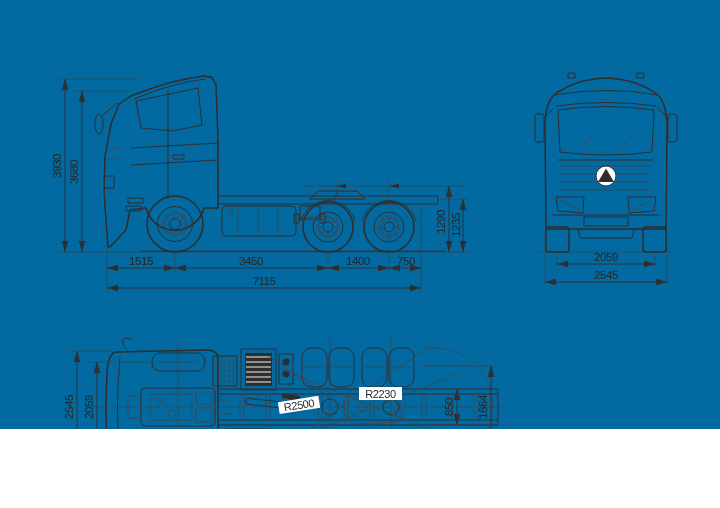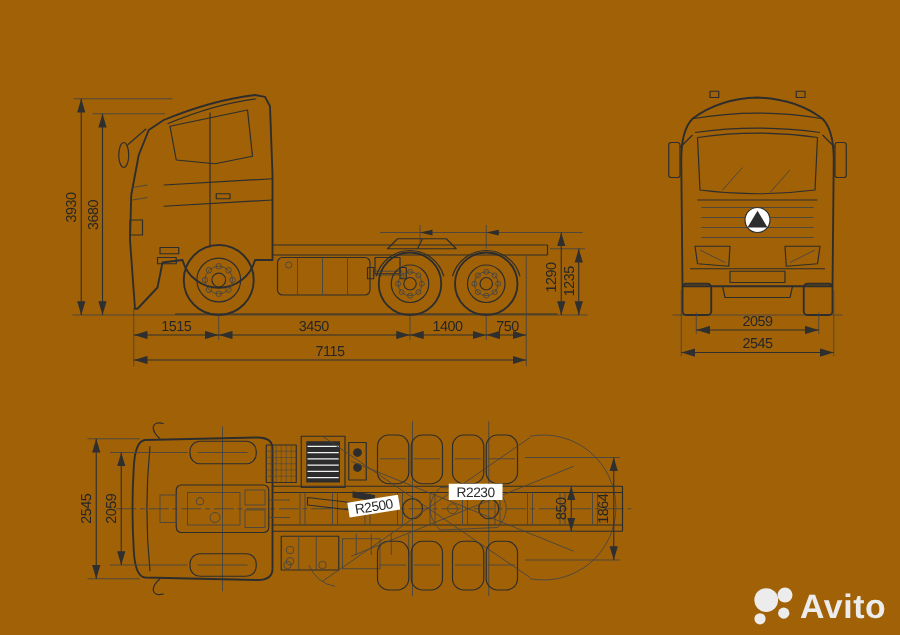--- a/index.html
+++ b/index.html
@@ -1,16 +1,16 @@
 <!DOCTYPE html>
 <html><head>
 <meta charset="utf-8">
 <style>
   html,body{margin:0;padding:0;background:#ffffff}
-  .canvas{position:relative;width:720px;height:508px;background:#a16207;overflow:hidden;
+  .canvas{position:relative;width:720px;height:429px;background:#0369a1;overflow:hidden;
           font-family:"Liberation Sans",sans-serif}
   svg.bp{position:absolute;left:0;top:0}
   .outline{fill:none;stroke:#2d2d2d;stroke-width:1.5;stroke-linejoin:round;stroke-linecap:round}
   .detail{fill:none;stroke:#2d2d2d;stroke-width:0.95;stroke-linejoin:round}
   .thin{fill:none;stroke:#444444;stroke-width:0.7}
   .dim{fill:none;stroke:#2f2f2f;stroke-width:0.9}
   .solid{fill:#2d2d2d;stroke:none}
   .whitebg{fill:#ffffff;stroke:none}
   .dimtxt{font-family:"Liberation Sans",sans-serif;font-size:11.5px;fill:#262626;letter-spacing:-0.4px}
   .rlbl{font-family:"Liberation Sans",sans-serif;font-size:11px;fill:#2c2c2c;letter-spacing:-0.4px}

